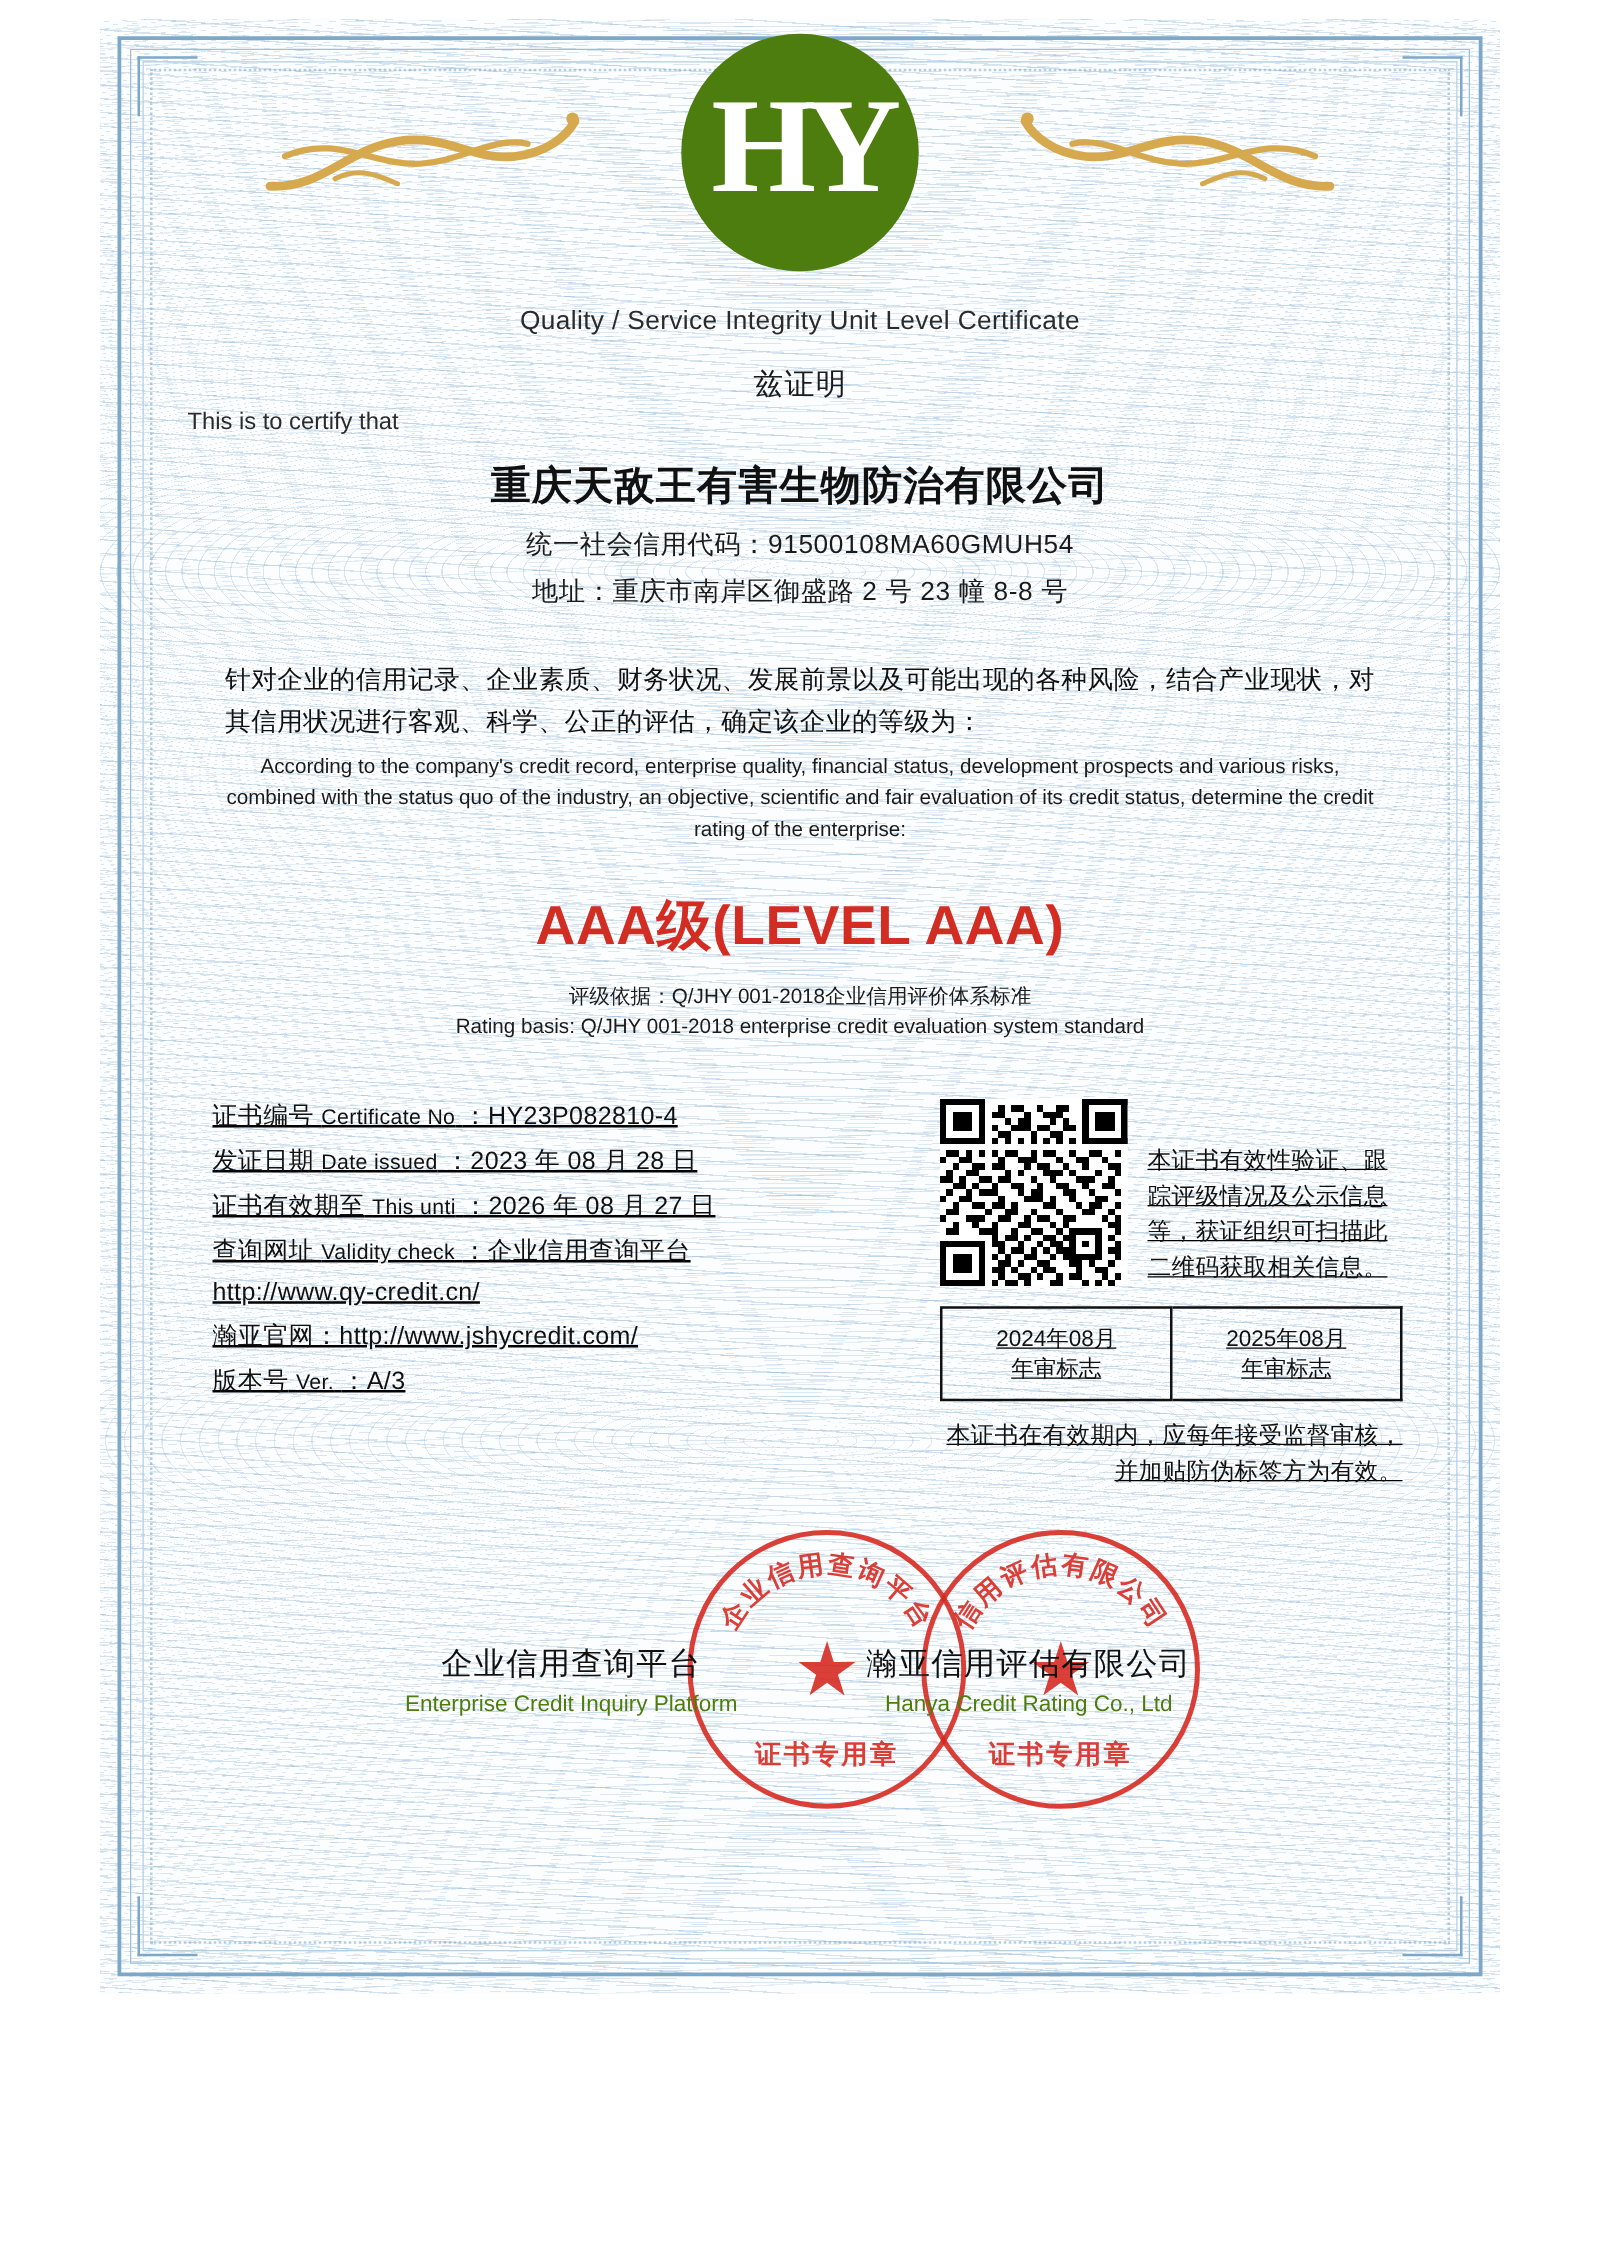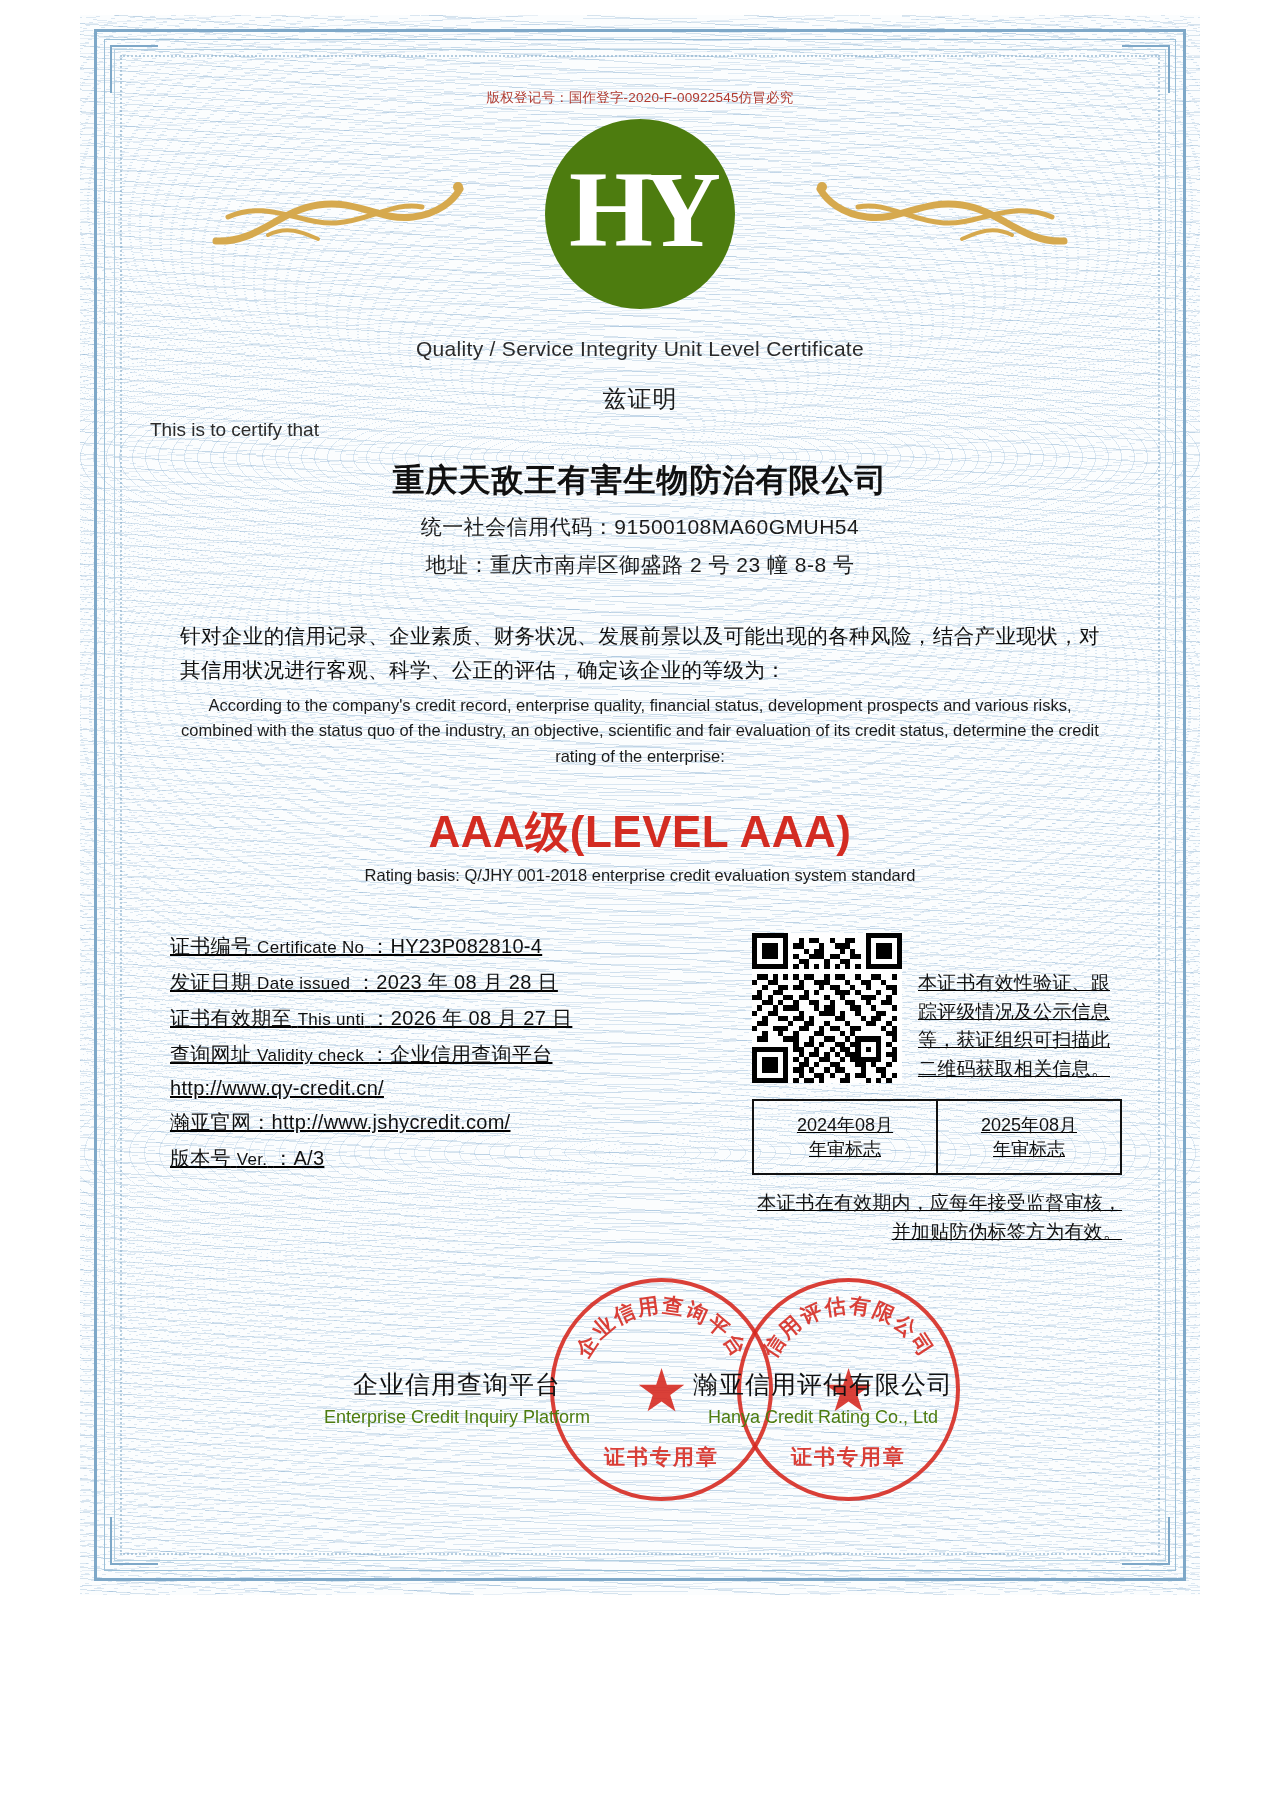--- a/index.html
+++ b/index.html
@@ -395,21 +395,20 @@
   <div class="border-mid"></div>
   <div class="border-inner"></div>
   <div class="border-fine"></div>
   <div class="corner tl"></div>
   <div class="corner tr"></div>
   <div class="corner bl"></div>
   <div class="corner br"></div>
 
   <div class="content">
 
-    <div class="copyright">版权登记号：国作登字-2020-F-00922545仿冒必究</div>
 
     <div class="emblem-row">
       <div class="flourish left">
         <svg width="260" height="90" viewBox="0 0 260 90">
           <path d="M8,70 C50,72 70,40 110,34 C150,28 170,50 205,46 C230,43 245,30 252,18" fill="none" stroke="#d6a94e" stroke-width="7" stroke-linecap="round"></path>
           <path d="M20,46 C60,28 92,54 128,52 C162,50 186,30 214,36" fill="none" stroke="#d6a94e" stroke-width="5" stroke-linecap="round"></path>
           <path d="M60,64 C80,54 96,62 110,68" fill="none" stroke="#d6a94e" stroke-width="4" stroke-linecap="round"></path>
           <circle cx="250" cy="16" r="5" fill="#d6a94e"></circle>
         </svg>
       </div>
@@ -436,20 +435,21 @@
     <div class="company">重庆天敌王有害生物防治有限公司</div>
     <div class="credit-code">统一社会信用代码：91500108MA60GMUH54</div>
     <div class="address">地址：重庆市南岸区御盛路 2 号 23 幢 8-8 号</div>
 
     <div class="body-block">
       <div class="body-cn">针对企业的信用记录、企业素质、财务状况、发展前景以及可能出现的各种风险，结合产业现状，对其信用状况进行客观、科学、公正的评估，确定该企业的等级为：</div>
       <div class="body-en">According to the company's credit record, enterprise quality, financial status, development prospects and various risks, combined with the status quo of the industry, an objective, scientific and fair evaluation of its credit status, determine the credit rating of the enterprise:</div>
     </div>
 
     <div class="level">AAA级(LEVEL AAA)</div>
+    <div class="basis-cn">评级依据：Q/JHY 001-2018企业信用评价体系标准</div>
     <div class="basis-en">Rating basis: Q/JHY 001-2018 enterprise credit evaluation system standard</div>
 
     <div class="details-row">
       <div class="details-left">
         <div class="detail-line">
           <span>证书编号</span>
           <span class="lbl-en">Certificate No</span>
           <span>：HY23P082810-4</span>
         </div>
         <div class="detail-line">

